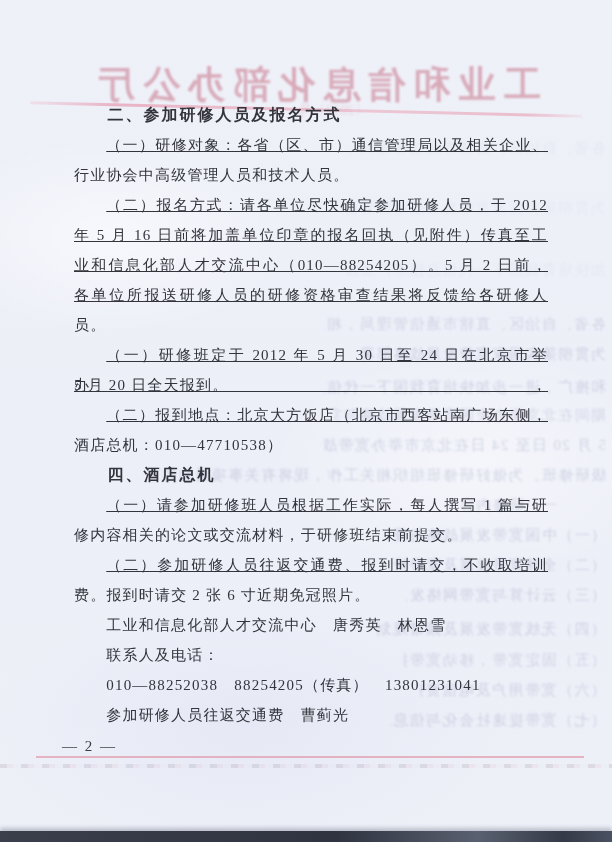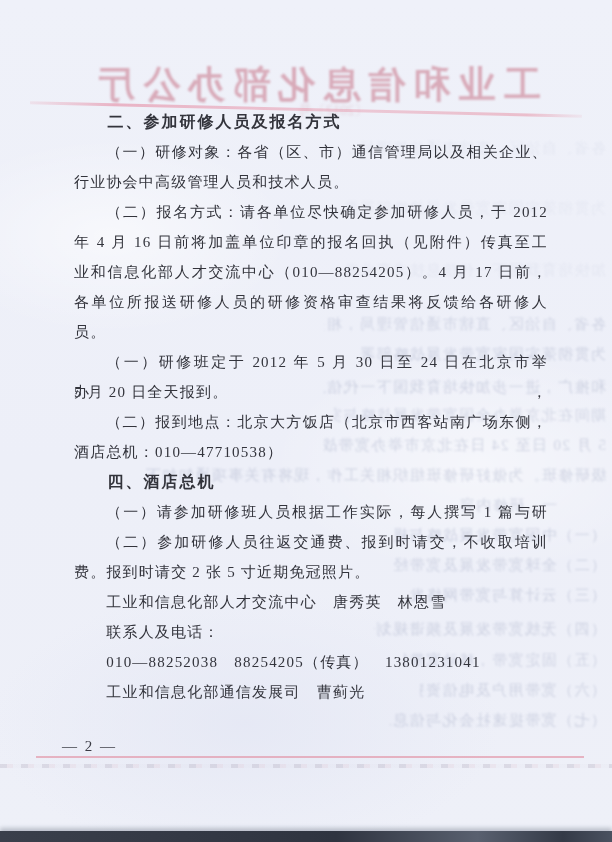--- a/index.html
+++ b/index.html
@@ -54,40 +54,41 @@
     background:repeating-linear-gradient(90deg, rgba(160,150,170,.45) 0 7px, rgba(210,160,175,.25) 7px 13px, rgba(160,150,170,.05) 13px 21px);
     opacity:.55;
   }
   .edge-band{
     position:absolute;top:831px;left:0;width:612px;height:11px;
     background:linear-gradient(90deg,#3a3f4b 0%, #2f3440 55%, #59606f 78%, #343a47 92%, #4a5160 100%);
     box-shadow:0 -3px 4px rgba(90,96,115,.35);
   }
   
   .doc{
-    position:absolute;top:15px;left:0;right:0;
+    position:absolute;top:8px;left:0;right:0;
     padding:92px 64px 0 74px;
     color:#33343c;
   }
   .line{
     height:30px;line-height:30px;
     font-size:15px;letter-spacing:1.2px;
     white-space:nowrap;
   }
   .line.heading{
     font-family:"Liberation Sans","DejaVu Sans",sans-serif;
     font-weight:700;font-size:16px;letter-spacing:2px;
     text-indent:2.1em;
   }
   .line.indent{text-indent:2.15em;}
   .line.fill{
     white-space:normal;
     text-align:justify;
     -moz-text-align-last:justify;
     text-align-last:justify;
+    text-decoration:underline;
   }
   .page-number{
     position:absolute;top:736px;left:62px;
     font-size:15px;letter-spacing:2px;color:#3a3b44;
     height:20px;line-height:20px;
   }
 </style>
 </head>
 <body>
 
@@ -117,36 +118,37 @@
       <div class="bleed-line" style="top: 712px; right: 6px; width: 216px; opacity: 0.33;">（七）宽带提速社会化与信息发展</div>
     </div>
 
   <div class="streak-top"></div>
 
   <main class="doc">
       <div class="line heading">二、参加研修人员及报名方式</div>
       <div class="line indent fill">（一）研修对象：各省（区、市）通信管理局以及相关企业、</div>
       <div class="line">行业协会中高级管理人员和技术人员。</div>
       <div class="line indent fill">（二）报名方式：请各单位尽快确定参加研修人员，于 2012</div>
-      <div class="line fill">年 4 月 16 日前将加盖单位印章的报名回执（见附件）传真至工</div>
-      <div class="line fill">业和信息化部人才交流中心（010—88254205）。4 月 17 日前，</div>
+      <div class="line fill">年 5 月 16 日前将加盖单位印章的报名回执（见附件）传真至工</div>
+      <div class="line fill">业和信息化部人才交流中心（010—88254205）。5 月 2 日前，</div>
       <div class="line fill">各单位所报送研修人员的研修资格审查结果将反馈给各研修人</div>
       <div class="line">员。</div>
       <div class="line indent fill">（一）研修班定于 2012 年 5 月 30 日至 24 日在北京市举办，</div>
       <div class="line">5 月 20 日全天报到。</div>
       <div class="line indent fill">（二）报到地点：北京大方饭店（北京市西客站南广场东侧，</div>
       <div class="line">酒店总机：010—47710538）</div>
       <div class="line heading">四、酒店总机</div>
       <div class="line indent fill">（一）请参加研修班人员根据工作实际，每人撰写 1 篇与研</div>
+      <div class="line">修内容相关的论文或交流材料，于研修班结束前提交。</div>
       <div class="line indent fill">（二）参加研修人员往返交通费、报到时请交，不收取培训</div>
-      <div class="line">费。报到时请交 2 张 5 寸近期免冠照片。</div>
+      <div class="line">费。报到时请交 2 张 6 寸近期免冠照片。</div>
       <div class="line indent">工业和信息化部人才交流中心　唐秀英　林恩雪</div>
       <div class="line indent">联系人及电话：</div>
       <div class="line indent">010—88252038　88254205（传真）　13801231041</div>
-      <div class="line indent">工业和信息化部通信发展司　曹蓟光</div>
+      <div class="line indent">参加研修人员往返交通费　曹蓟光</div>
     </main>
 
   <div class="page-number">— 2 —</div>
 
   <div class="streak-bottom-line"></div>
   <div class="streak-bottom-band"></div>
   <div class="edge-band"></div>
 
 </div>
 

